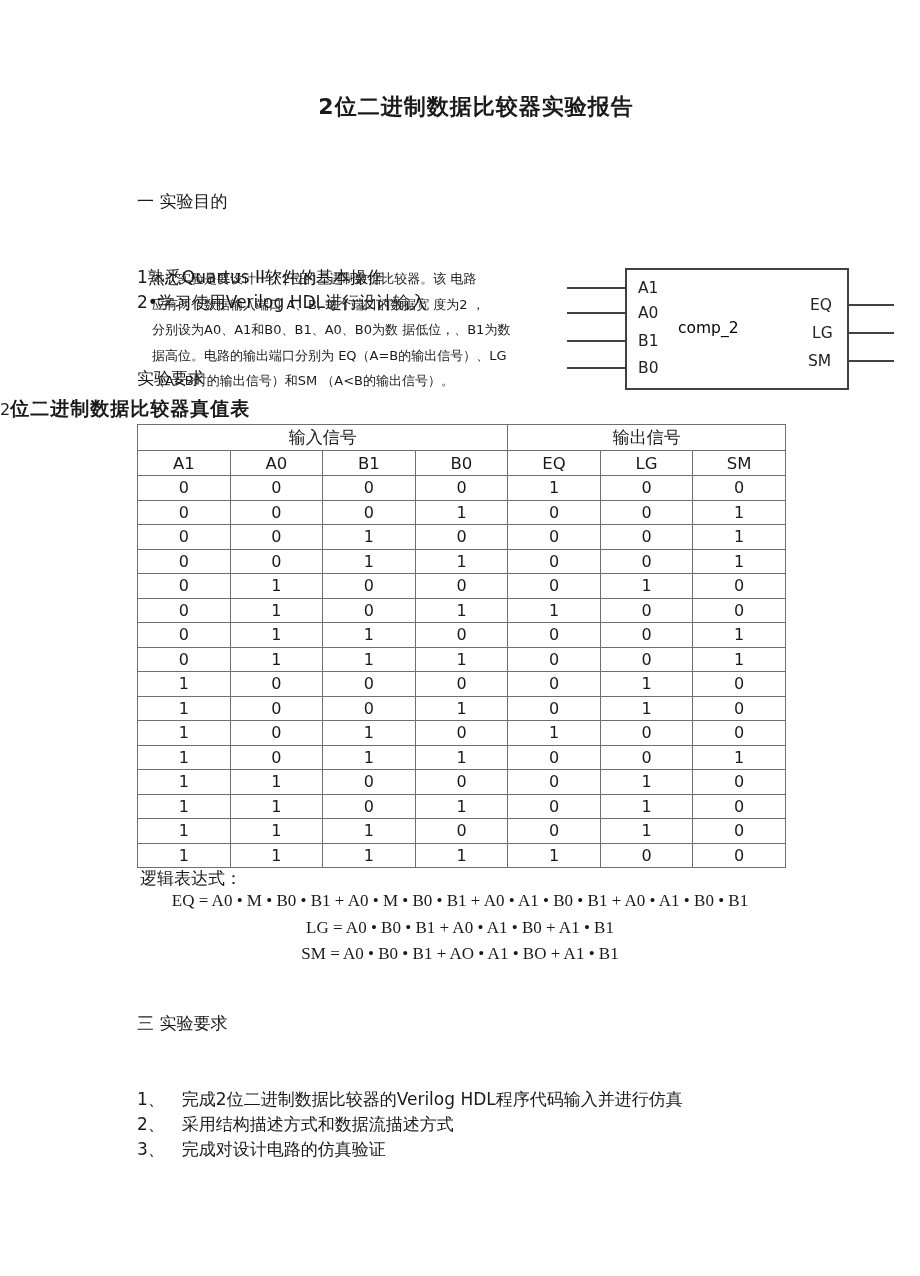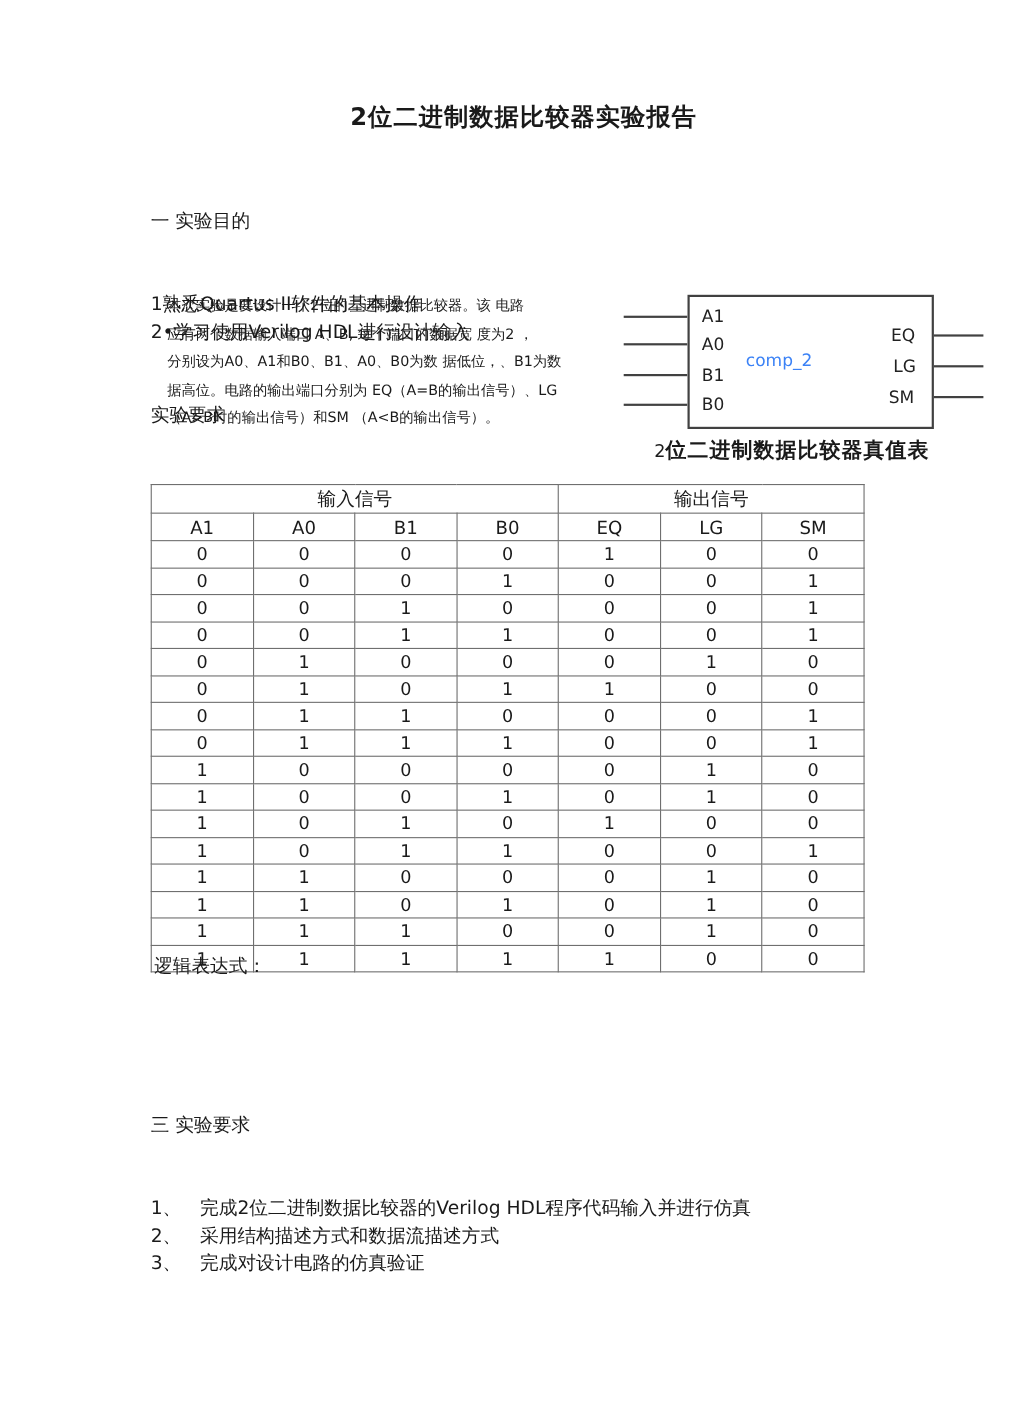--- a/index.html
+++ b/index.html
@@ -56,38 +56,38 @@
     position: absolute;
     font-size: 15.5px;
     line-height: 20px;
     color: #222;
   }
   .comp-name {
     position: absolute;
     left: 118px; top: 61px;
     width: 90px;
     font-size: 15.5px;
-    color: #3b82f6;
+    color: #000000;
   }
   .wire {
     position: absolute;
     height: 2px;
     background: #414141;
   }
   
   .tbl-title {
     position: absolute;
     top: 396px; left: 0; width: 845px;
-    text-align: right;
+    text-align: left;
   }
   .tbl-title .prefix { font-size: 16px; font-weight: normal; }
   .tbl-title .main { font-size: 19px; font-weight: bold; letter-spacing: 1px; }
   table.truth {
     position: absolute;
-    left: 137px; top: 440px;
+    left: 137px; top: 424px;
     width: 649px;
     border-collapse: collapse;
     table-layout: fixed;
   }
   table.truth th, table.truth td {
     border: 1px solid #6f6f6f;
     text-align: center;
     vertical-align: middle;
     font-weight: normal;
     padding: 0;
@@ -313,19 +313,20 @@
           <td>1</td>
           <td>1</td>
           <td>1</td>
           <td>0</td>
           <td>0</td>
         </tr>
       </tbody>
   </table>
 
   <div class="logic-label">逻辑表达式：</div>
+  <div class="expressions"><div>EQ = A0 • M • B0 • B1 + A0 • M • B0 • B1 + A0 • A1 • B0 • B1 + A0 • A1 • B0 • B1</div><div>LG = A0 • B0 • B1 + A0 • A1 • B0 + A1 • B1</div><div>SM = A0 • B0 • B1 + AO • A1 • BO + A1 • B1</div></div>
 
   <div class="sec-block sec3">
     <div>三 实验要求</div>
     <div><div>1、　完成2位二进制数据比较器的Verilog HDL程序代码输入并进行仿真</div><div>2、　采用结构描述方式和数据流描述方式</div><div>3、　完成对设计电路的仿真验证</div></div>
   </div>
 
 </div>
 
 </body></html>

